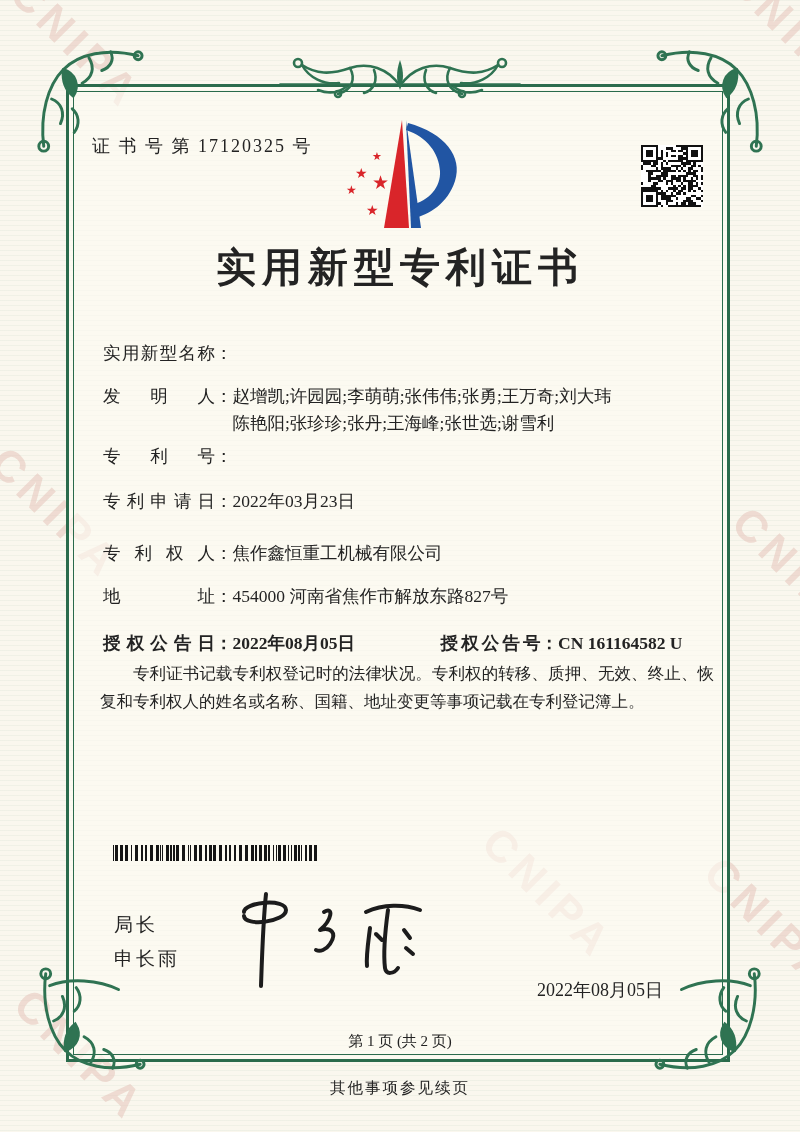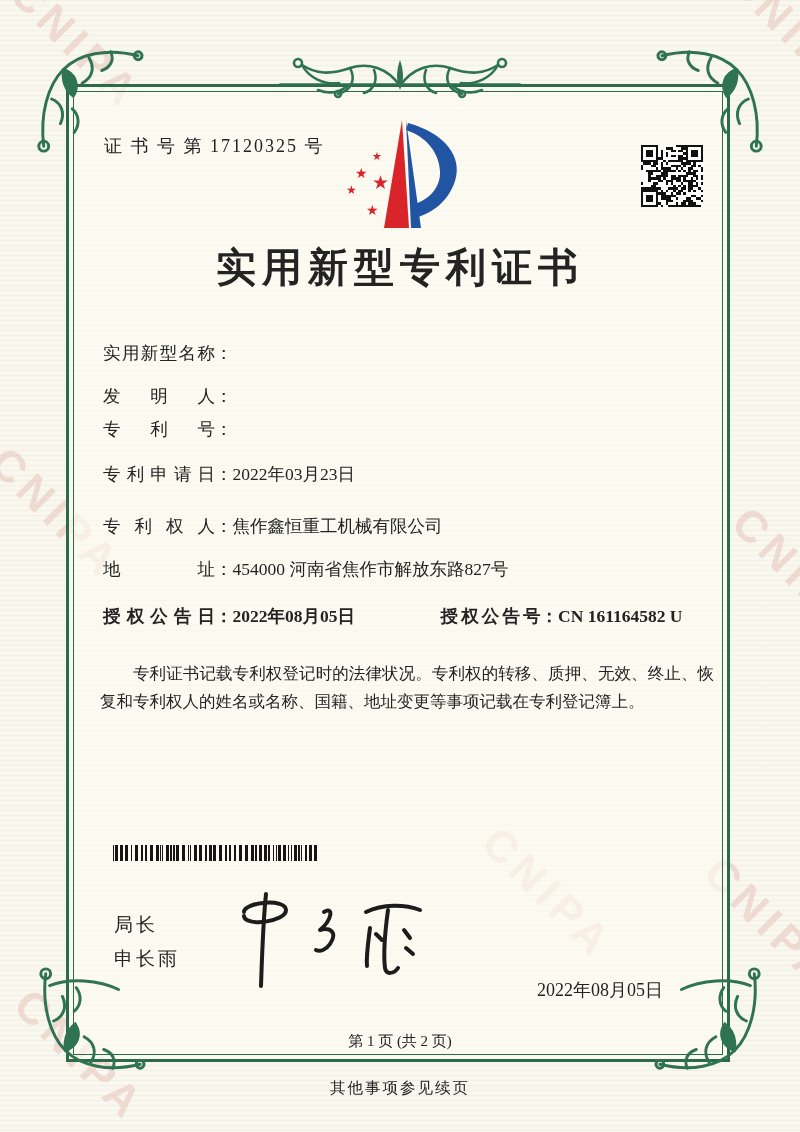--- a/index.html
+++ b/index.html
@@ -34,21 +34,21 @@
     box-sizing:border-box;
   }
   .ornament{position:absolute;pointer-events:none;}
   .corner-tl{left:28px;top:40px;width:118px;height:118px;}
   .corner-tr{left:654px;top:40px;width:118px;height:118px;transform:scaleX(-1);}
   .corner-bl{left:24px;top:962px;width:130px;height:118px;transform:scaleY(-1);}
   .corner-br{left:646px;top:962px;width:130px;height:118px;transform:scale(-1,-1);}
   .top-center{left:278px;top:46px;width:244px;height:66px;}
 
   .cert-no{
-    position:absolute;left:104px;top:134px;
+    position:absolute;left:92px;top:134px;
     font-size:18px;letter-spacing:2px;
   }
   .logo{position:absolute;left:332px;top:116px;width:150px;height:120px;}
   .qr{
     position:absolute;left:641px;top:145px;width:62px;height:62px;
     display:grid;grid-template-columns:repeat(25,1fr);grid-template-rows:repeat(25,1fr);
     background:#fff;
   }
   .qr div{background:#111;}
   .qr div.w{background:#fff;}
@@ -817,20 +817,24 @@
 <div class="title">实用新型专利证书</div>
 
 <div class="fields">
   <div class="frow">
     <span class="flabel">实用新型名称</span>
     <span class="fcolon">：</span>
   </div>
   <div class="frow m16">
     <span class="flabel">发明人</span>
     <span class="fcolon">：</span>
+    <span class="fvalue">
+      <span>赵增凯;许园园;李萌萌;张伟伟;张勇;王万奇;刘大玮</span><br>
+      <span>陈艳阳;张珍珍;张丹;王海峰;张世选;谢雪利</span>
+    </span>
   </div>
   <div class="frow m6">
     <span class="flabel">专利号</span>
     <span class="fcolon">：</span>
   </div>
   <div class="frow m18">
     <span class="flabel">专利申请日</span>
     <span class="fcolon">：</span>
     <span class="fvalue">2022年03月23日</span>
   </div>

